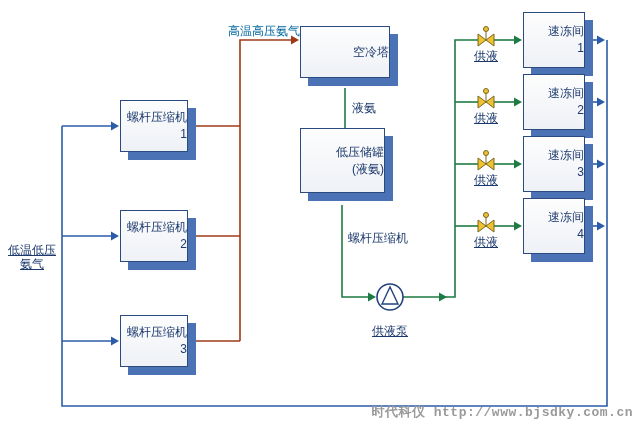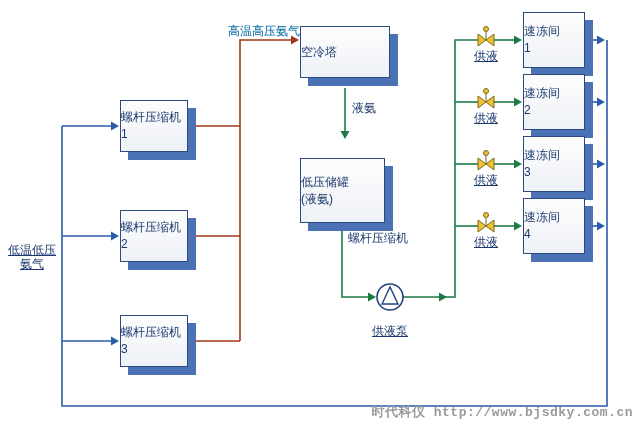--- a/index.html
+++ b/index.html
@@ -9,21 +9,21 @@
   }
   .stage svg{position:absolute;left:0;top:0;}
   .box{
     position:absolute;
     background:linear-gradient(180deg,#fdfdfd 0%,#eef1f6 100%);
     border:1.5px solid #2a4a80;
     box-shadow:8px 8px 0 #4a72b4;
     color:#1d3a6e;
     font-size:12px;
     line-height:17px;
-    display:flex;flex-direction:column;align-items:flex-start;justify-content:center;
+    display:flex;flex-direction:column;align-items:flex-end;justify-content:center;
     text-align:center;
     box-sizing:border-box;
   }
   .lbl{position:absolute;font-size:12px;color:#1d3a6e;line-height:14px;white-space:nowrap;}
   .lbl.red{color:#0369a1;}
   .lbl.center{text-align:center;white-space:normal;text-decoration:underline;}
   .watermark{
     position:absolute;right:6px;top:403px;
     font-family:Liberation Mono, monospace;
     font-weight:bold;font-size:13px;color:#9a9a9a;letter-spacing:.5px;
@@ -129,21 +129,21 @@
   </div>
   <div class="box" style="left:120px;top:315px;width:68px;height:52px;">
     <span>螺杆压缩机</span>
     <span>3</span>
   </div>
 
   <div class="box" style="left:300px;top:26px;width:90px;height:52px;">
     <span>空冷塔</span>
   </div>
 
-  <div class="box" style="left:300px;top:158px;width:85px;height:65px;">
+  <div class="box" style="left:300px;top:128px;width:85px;height:65px;">
     <span>低压储罐</span>
     <span>(液氨)</span>
   </div>
 
   <div class="box" style="left:523px;top:12px;width:62px;height:56px;">
     <span>速冻间</span>
     <span>1</span>
   </div>
   <div class="box" style="left:523px;top:74px;width:62px;height:56px;">
     <span>速冻间</span>

